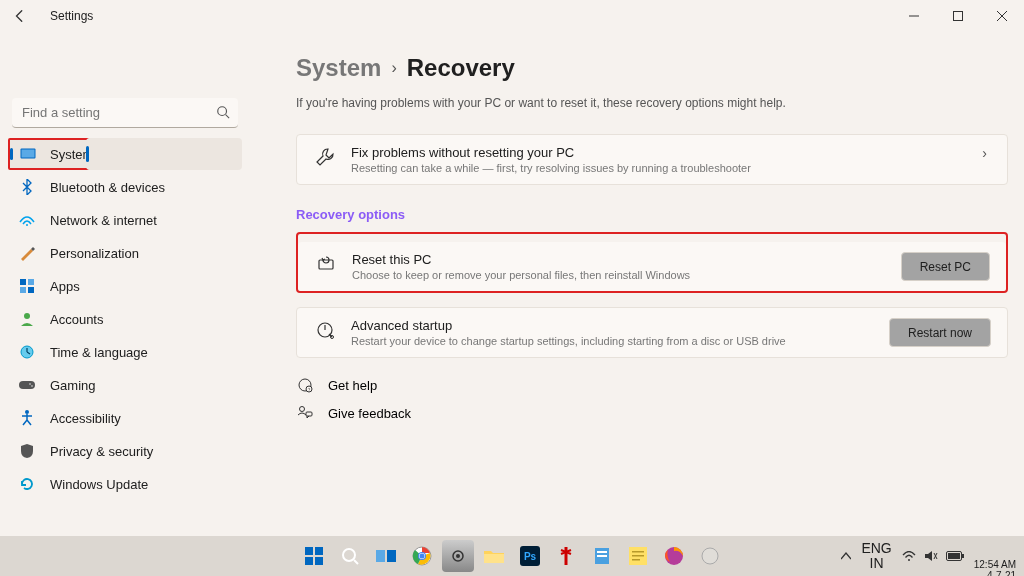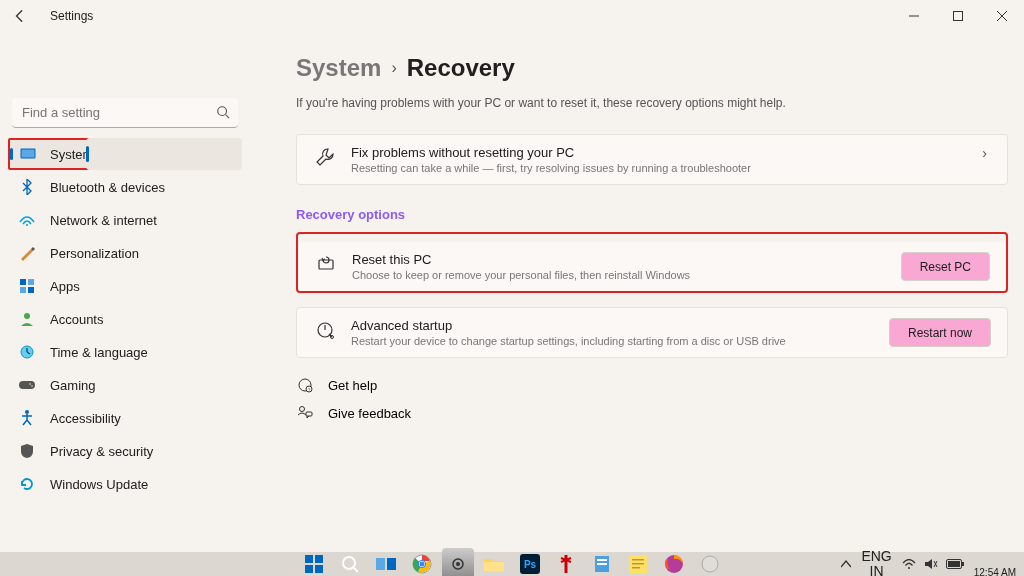--- a/index.html
+++ b/index.html
@@ -32,33 +32,33 @@
 .breadcrumb .bc-parent { font-size:24px; font-weight:600; color:#777; }
 .breadcrumb .chev { font-size:16px; color:#555; }
 .breadcrumb .bc-current { font-size:24px; font-weight:600; color:#202020; }
 .subtitle { font-size:12px; color:#555; margin-top:14px; }
 
 .card { background:#fbf8f5; border:1px solid #e7e1da; border-radius:4px; display:flex; padding: 10px 16px; margin-top:14px; position:relative;}
 .card .cicon { width:24px; height:24px; margin-right:14px; display:flex; align-items:center; justify-content:center; color:#333;}
 .card .ctexts { flex:1; }
 .card .ctitle { font-size:13px; color:#202020; }
 .card .cdesc { font-size:11px; color:#777; margin-top:2px; }
-.card .cbtn { background:#f9a8d4; border:1px solid #d6d0c8; border-radius:4px; padding: 5px 18px; font-size:12px; color:#202020; cursor:pointer; }
+.card .cbtn { background:#a3a3a3; border:1px solid #d6d0c8; border-radius:4px; padding: 5px 18px; font-size:12px; color:#202020; cursor:pointer; }
 .card .caret { color:#555; font-size:14px; padding: 0 4px; }
 .section-title { font-size:13px; font-weight:600; color:#8b5cf6; margin-top:22px; }
 .red-box-2 { border:2px solid #d22; border-radius:4px; }
 .red-box-2 .card { margin-top:8px; border:none; }
 
 .links { margin-top:18px; }
 .link-row { display:flex; align-items:center; gap:14px; font-size:13px; margin-bottom:10px; }
 .link-row .licon { width:18px; height:18px; display:flex; align-items:center; justify-content:center; color:#333;}
 .link-row .ltext { color:#000000; cursor:pointer; }
 
 
-.taskbar { position:absolute; bottom:0; left:0; right:0; height:24px; background:#dcd7d1; display:flex; align-items:center; }
+.taskbar { position:absolute; bottom:0; left:0; right:0; height:40px; background:#dcd7d1; display:flex; align-items:center; }
 .tb-center { position:absolute; left:50%; transform:translateX(-50%); display:flex; gap:4px; }
 .tb-icon { width:32px; height:32px; border-radius:4px; display:flex; align-items:center; justify-content:center; font-size:18px;}
 .tb-right { position:absolute; right:8px; display:flex; align-items:center; gap:10px; font-size:11px; color:#202020; }
 .tb-right .tray { display:flex; align-items:center; gap:8px; }
 .tb-right .clock { text-align:right; line-height:1.1; font-size:10px;margin-top:28px;}
 .lang { text-align:center; line-height:1.1; font-size:14px;}
 
 svg { display:block; }
 </style>
 </head>

